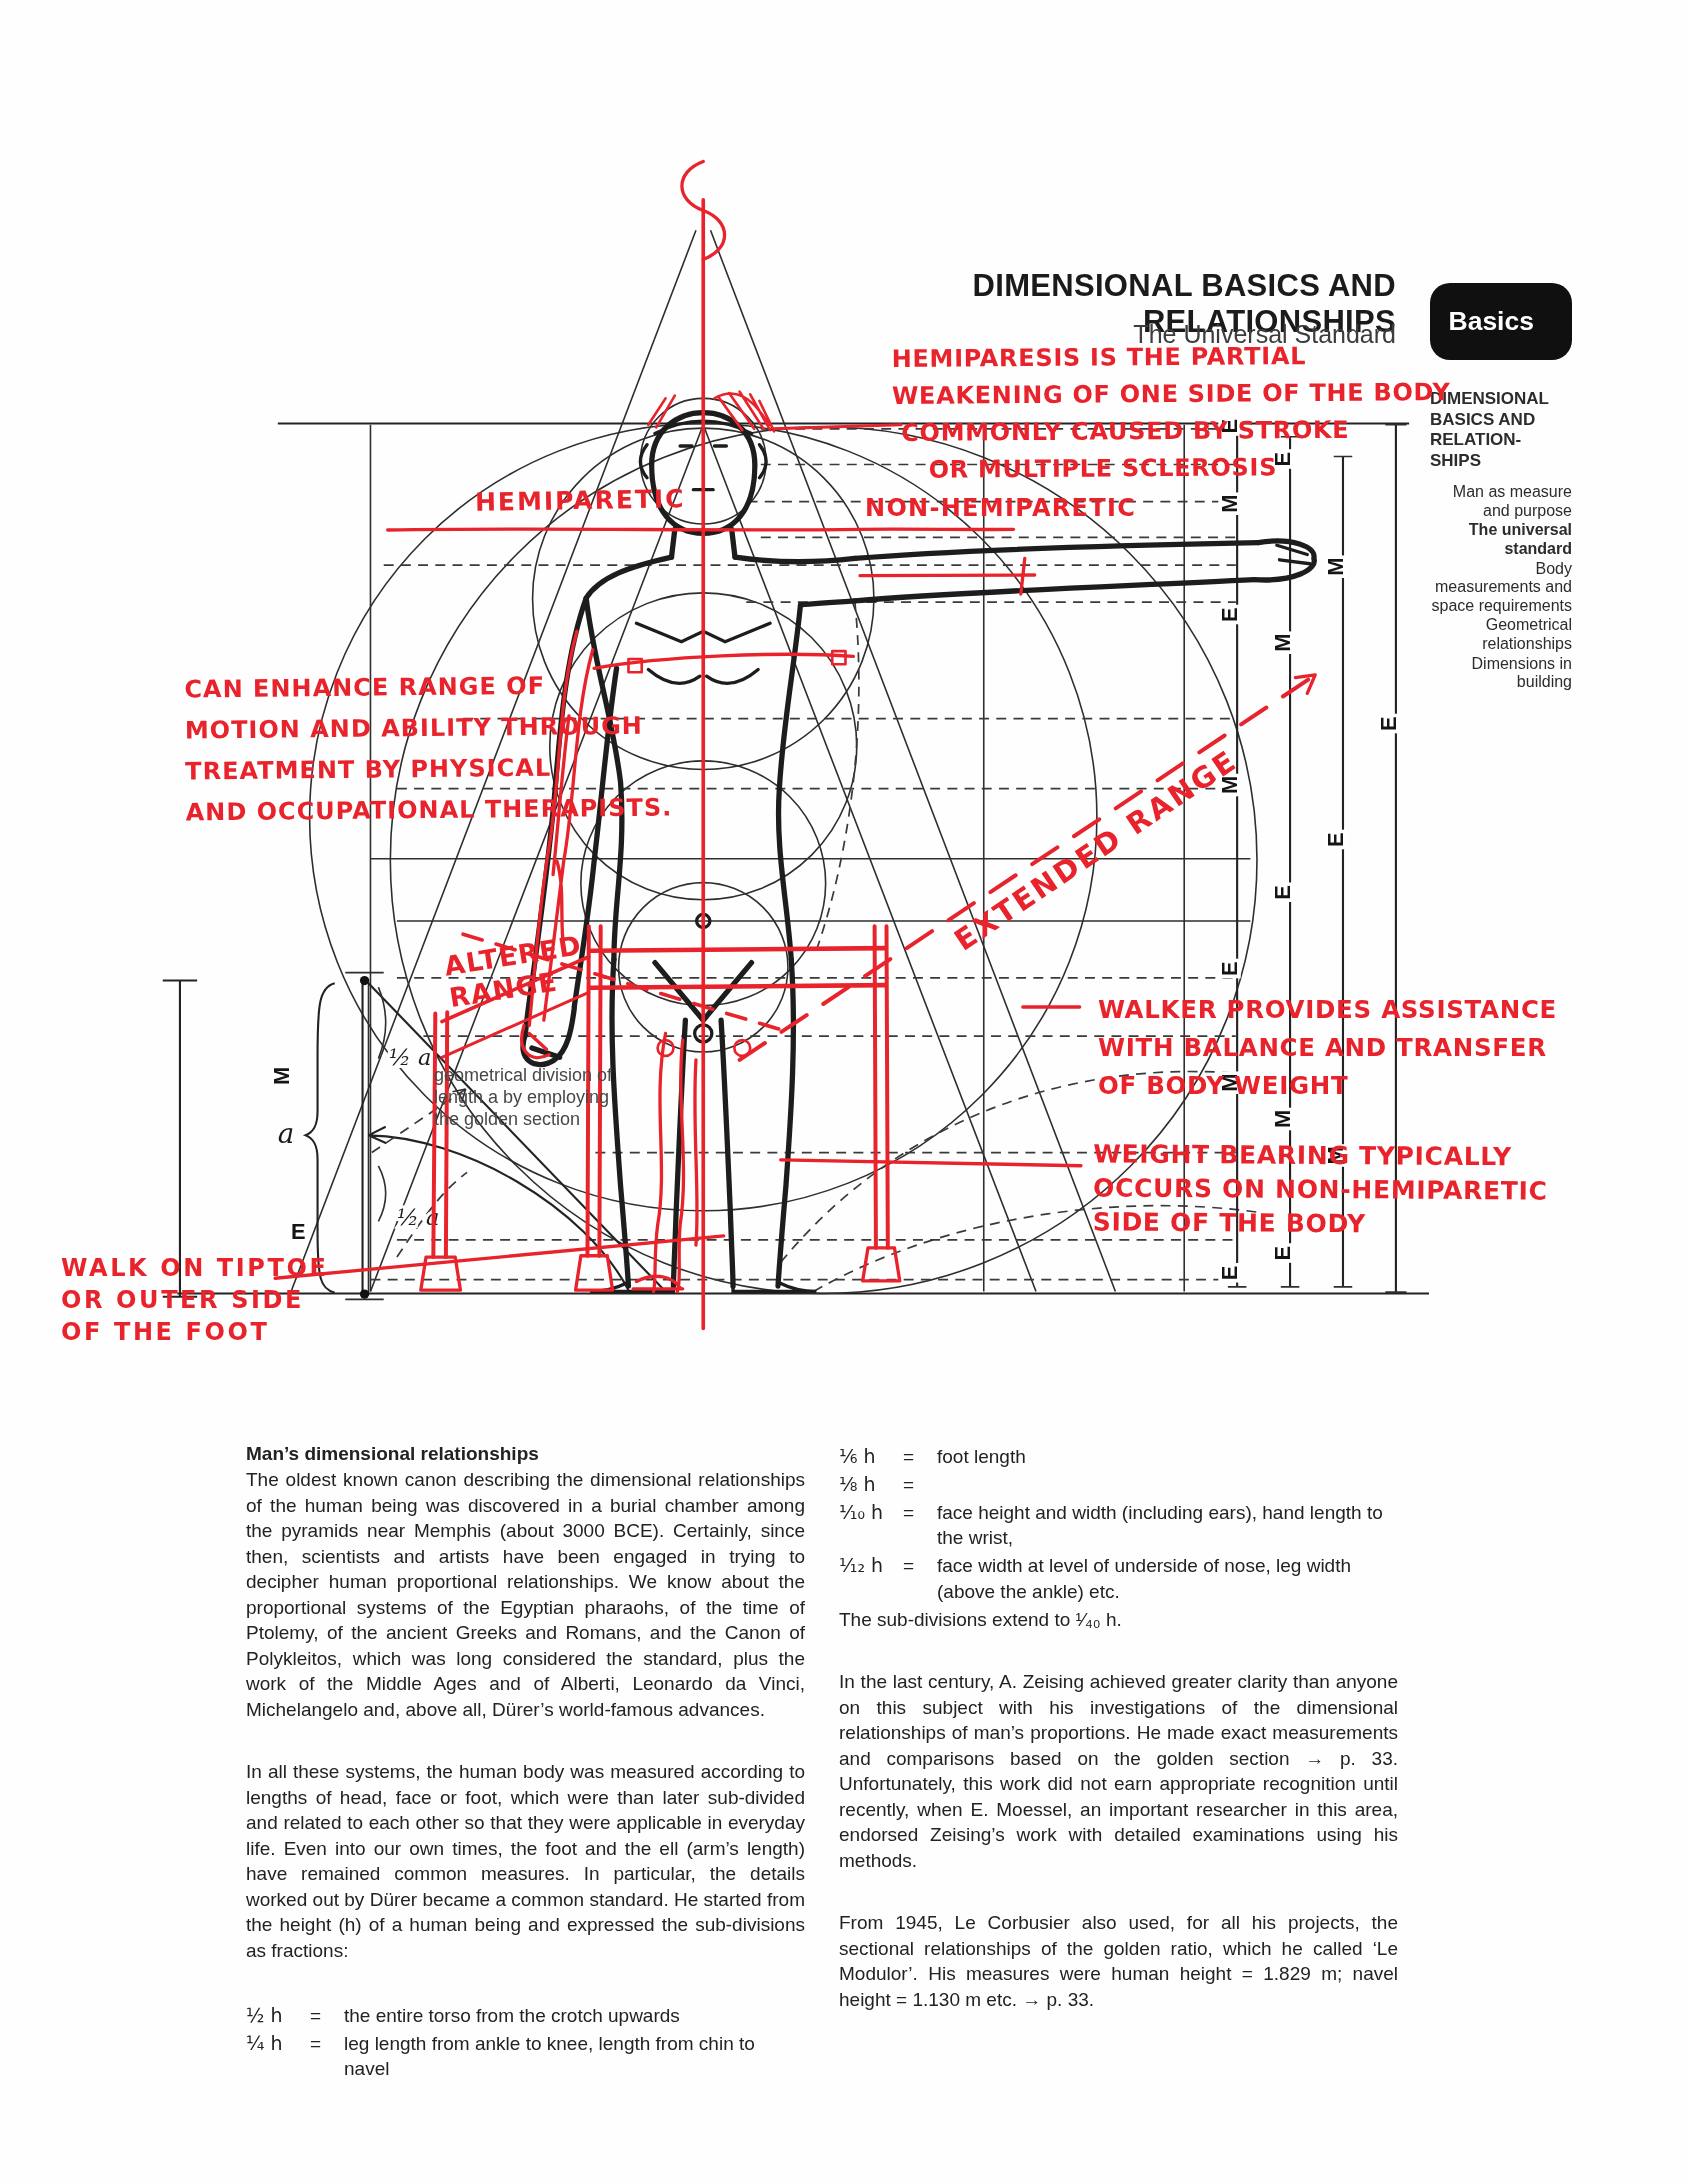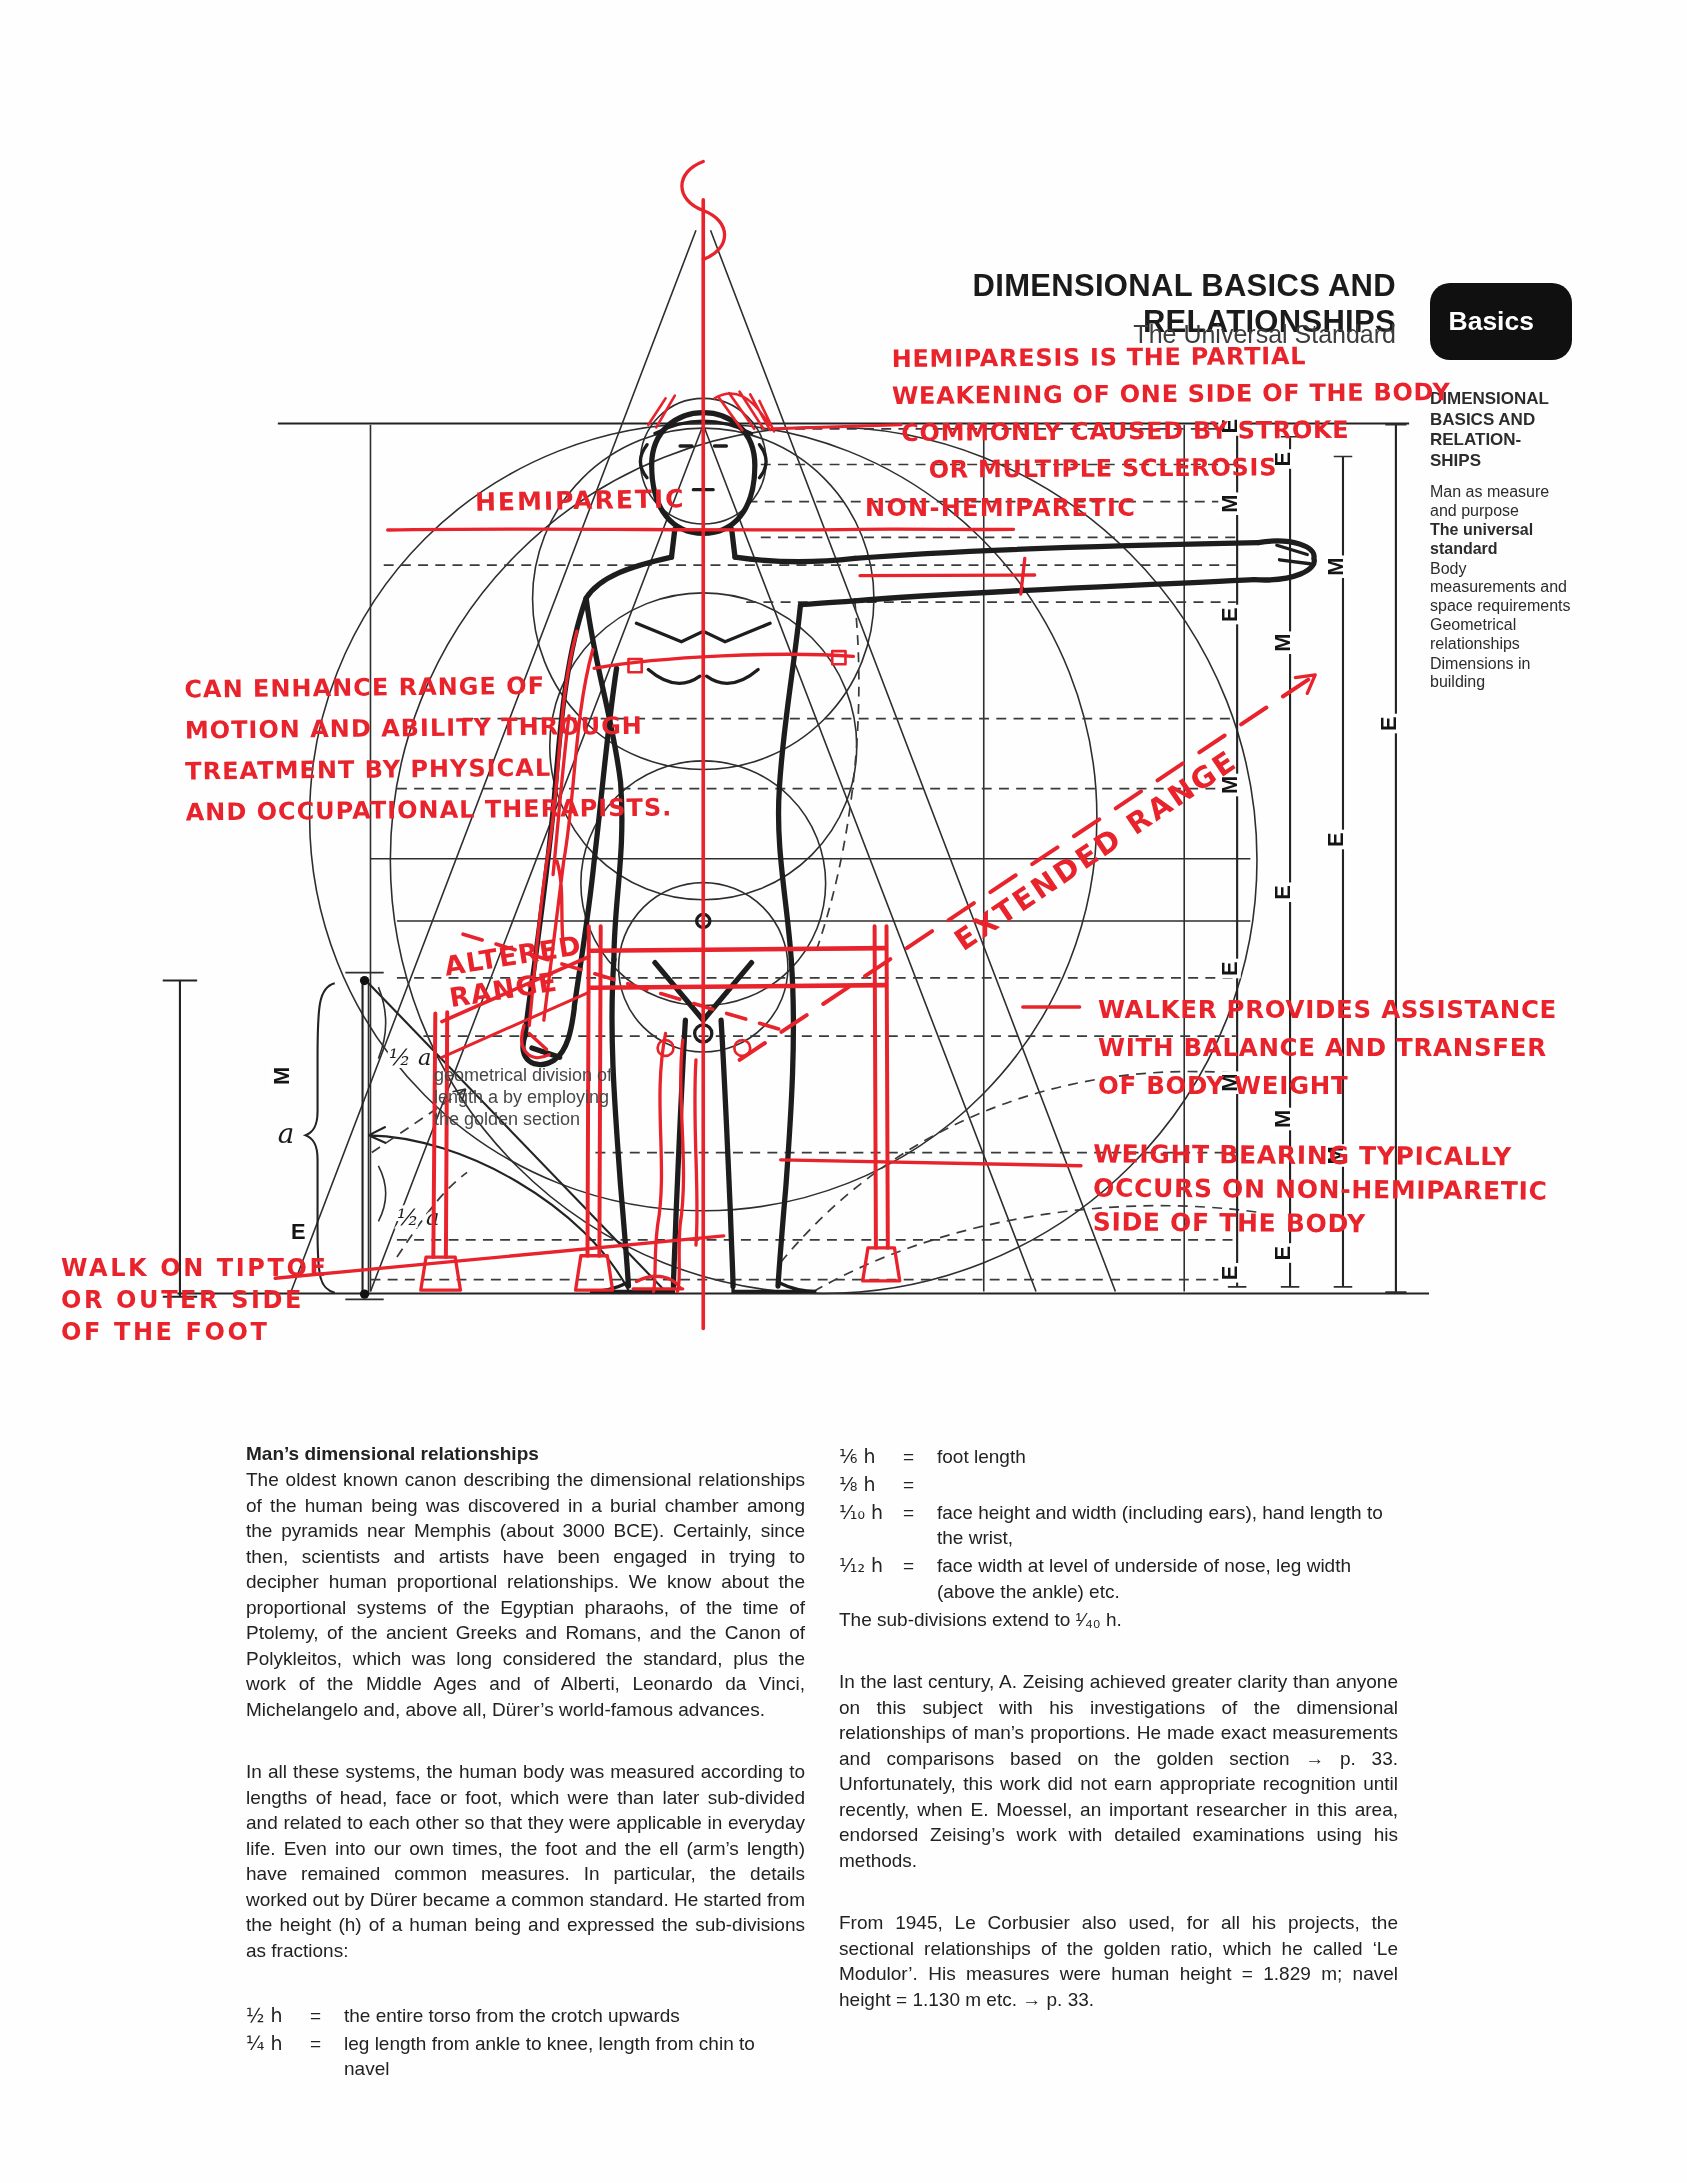--- a/index.html
+++ b/index.html
@@ -7,21 +7,21 @@
         font-family:"Liberation Sans",sans-serif;color:#262626;}
   .abs{position:absolute;}
   
   .title{font-size:31px;font-weight:bold;color:#1b1b1b;letter-spacing:0.3px;text-align:right;}
   .subtitle{font-size:25px;color:#3c3c3c;text-align:right;margin-top:9.3px;}
   .tab{background:#101010;color:#fff;border-radius:20px;display:flex;align-items:center;
        font-size:26.5px;font-weight:600;padding-left:18.5px;}
   
   .sidebar{width:142px;line-height:20px;color:#2c2c2c;}
   .sb-heading{font-weight:bold;font-size:17px;line-height:20.5px;white-space:pre-line;margin-bottom:12px;}
-  .sb-item{font-size:16px;line-height:18.5px;margin-bottom:1.3px;}
+  .sb-item{font-size:16px;line-height:18.5px;margin-bottom:1.3px;text-align:right;}
   .sb-bold{font-weight:bold;}
   
   .hand{font-family:"DejaVu Sans",sans-serif;font-weight:700;color:#e8232b;
         white-space:pre-wrap;line-height:1.5;}
   
   .cap{font-size:18px;line-height:22px;color:#474747;white-space:pre-line;}
   
   .col{width:559px;font-size:19px;line-height:25.5px;text-align:justify;color:#222;}
   .col h3{font-size:19px;margin:0 0 0.7px 0;text-align:left;}
   .col p{margin:0 0 0 0;}

